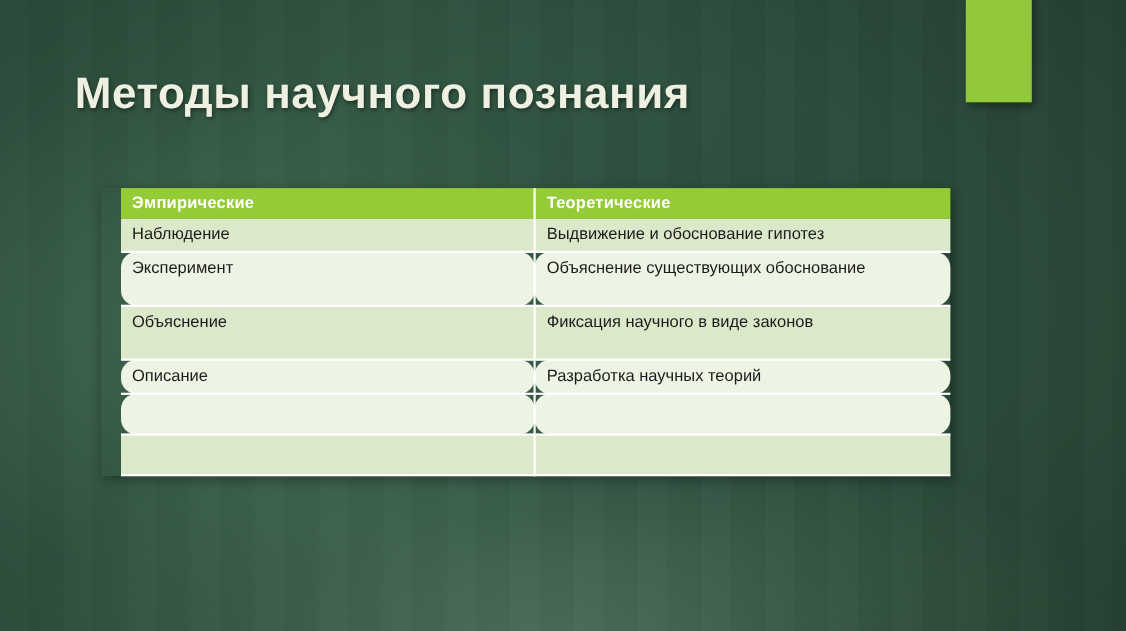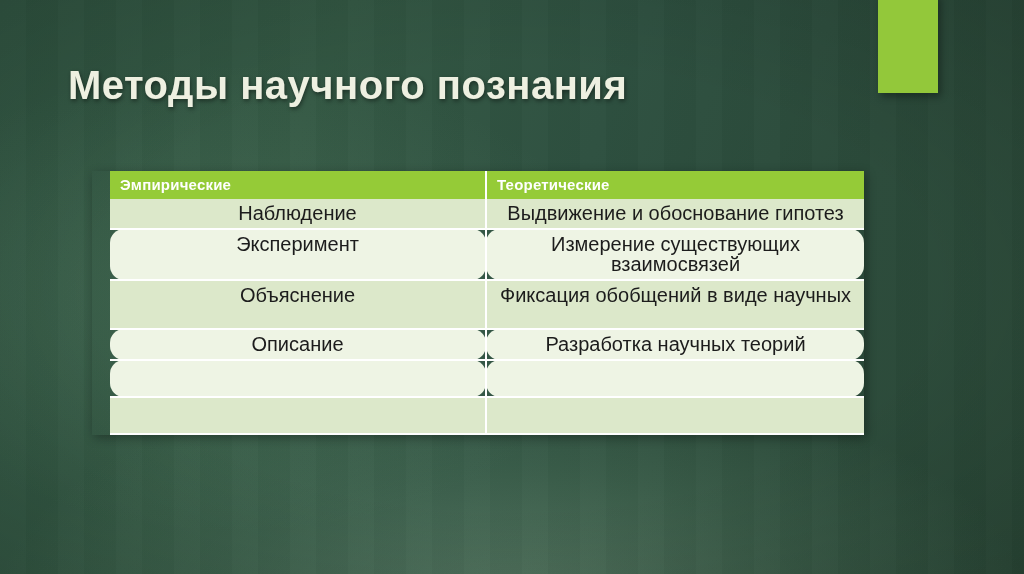--- a/index.html
+++ b/index.html
@@ -98,23 +98,23 @@
     padding: 5px 10px 6px 10px;
     height: 17px;
     vertical-align: middle;
     border-right: 2px solid #ffffff;
     letter-spacing: 0.2px;
   }
   table.methods th:last-child { border-right: none; }
 
   table.methods td {
     color: #1c1c1c;
-    font-size: 20px;
+    font-size: 15px;
     line-height: 20px;
-    text-align: center;
+    text-align: left;
     padding: 4px 10px 5px 10px;
     vertical-align: top;
     border-right: 2px solid #ffffff;
     border-bottom: 2px solid #ffffff;
   }
   table.methods td:last-child { border-right: none; }
 
   tr.shade-a td { background: #dce8ca; }
   tr.shade-b td { background: #eef4e4; border-radius: 14px; }
 
@@ -147,26 +147,26 @@
       </thead>
       <tbody>
 
         <tr class="shade-a r-reg">
           <td>Наблюдение</td>
           <td>Выдвижение и обоснование гипотез</td>
         </tr>
 
         <tr class="shade-b r-tall">
           <td>Эксперимент</td>
-          <td>Измерение существующих взаимосвязей</td>
+          <td>Объяснение существующих обоснование</td>
         </tr>
 
         <tr class="shade-a r-tall">
           <td>Объяснение</td>
-          <td>Фиксация обобщений в виде научных</td>
+          <td>Фиксация научного в виде законов</td>
         </tr>
 
         <tr class="shade-b r-reg">
           <td>Описание</td>
           <td>Разработка научных теорий</td>
         </tr>
 
 
         <tr class="shade-b r-blank">
           <td class="cell-empty"></td>

